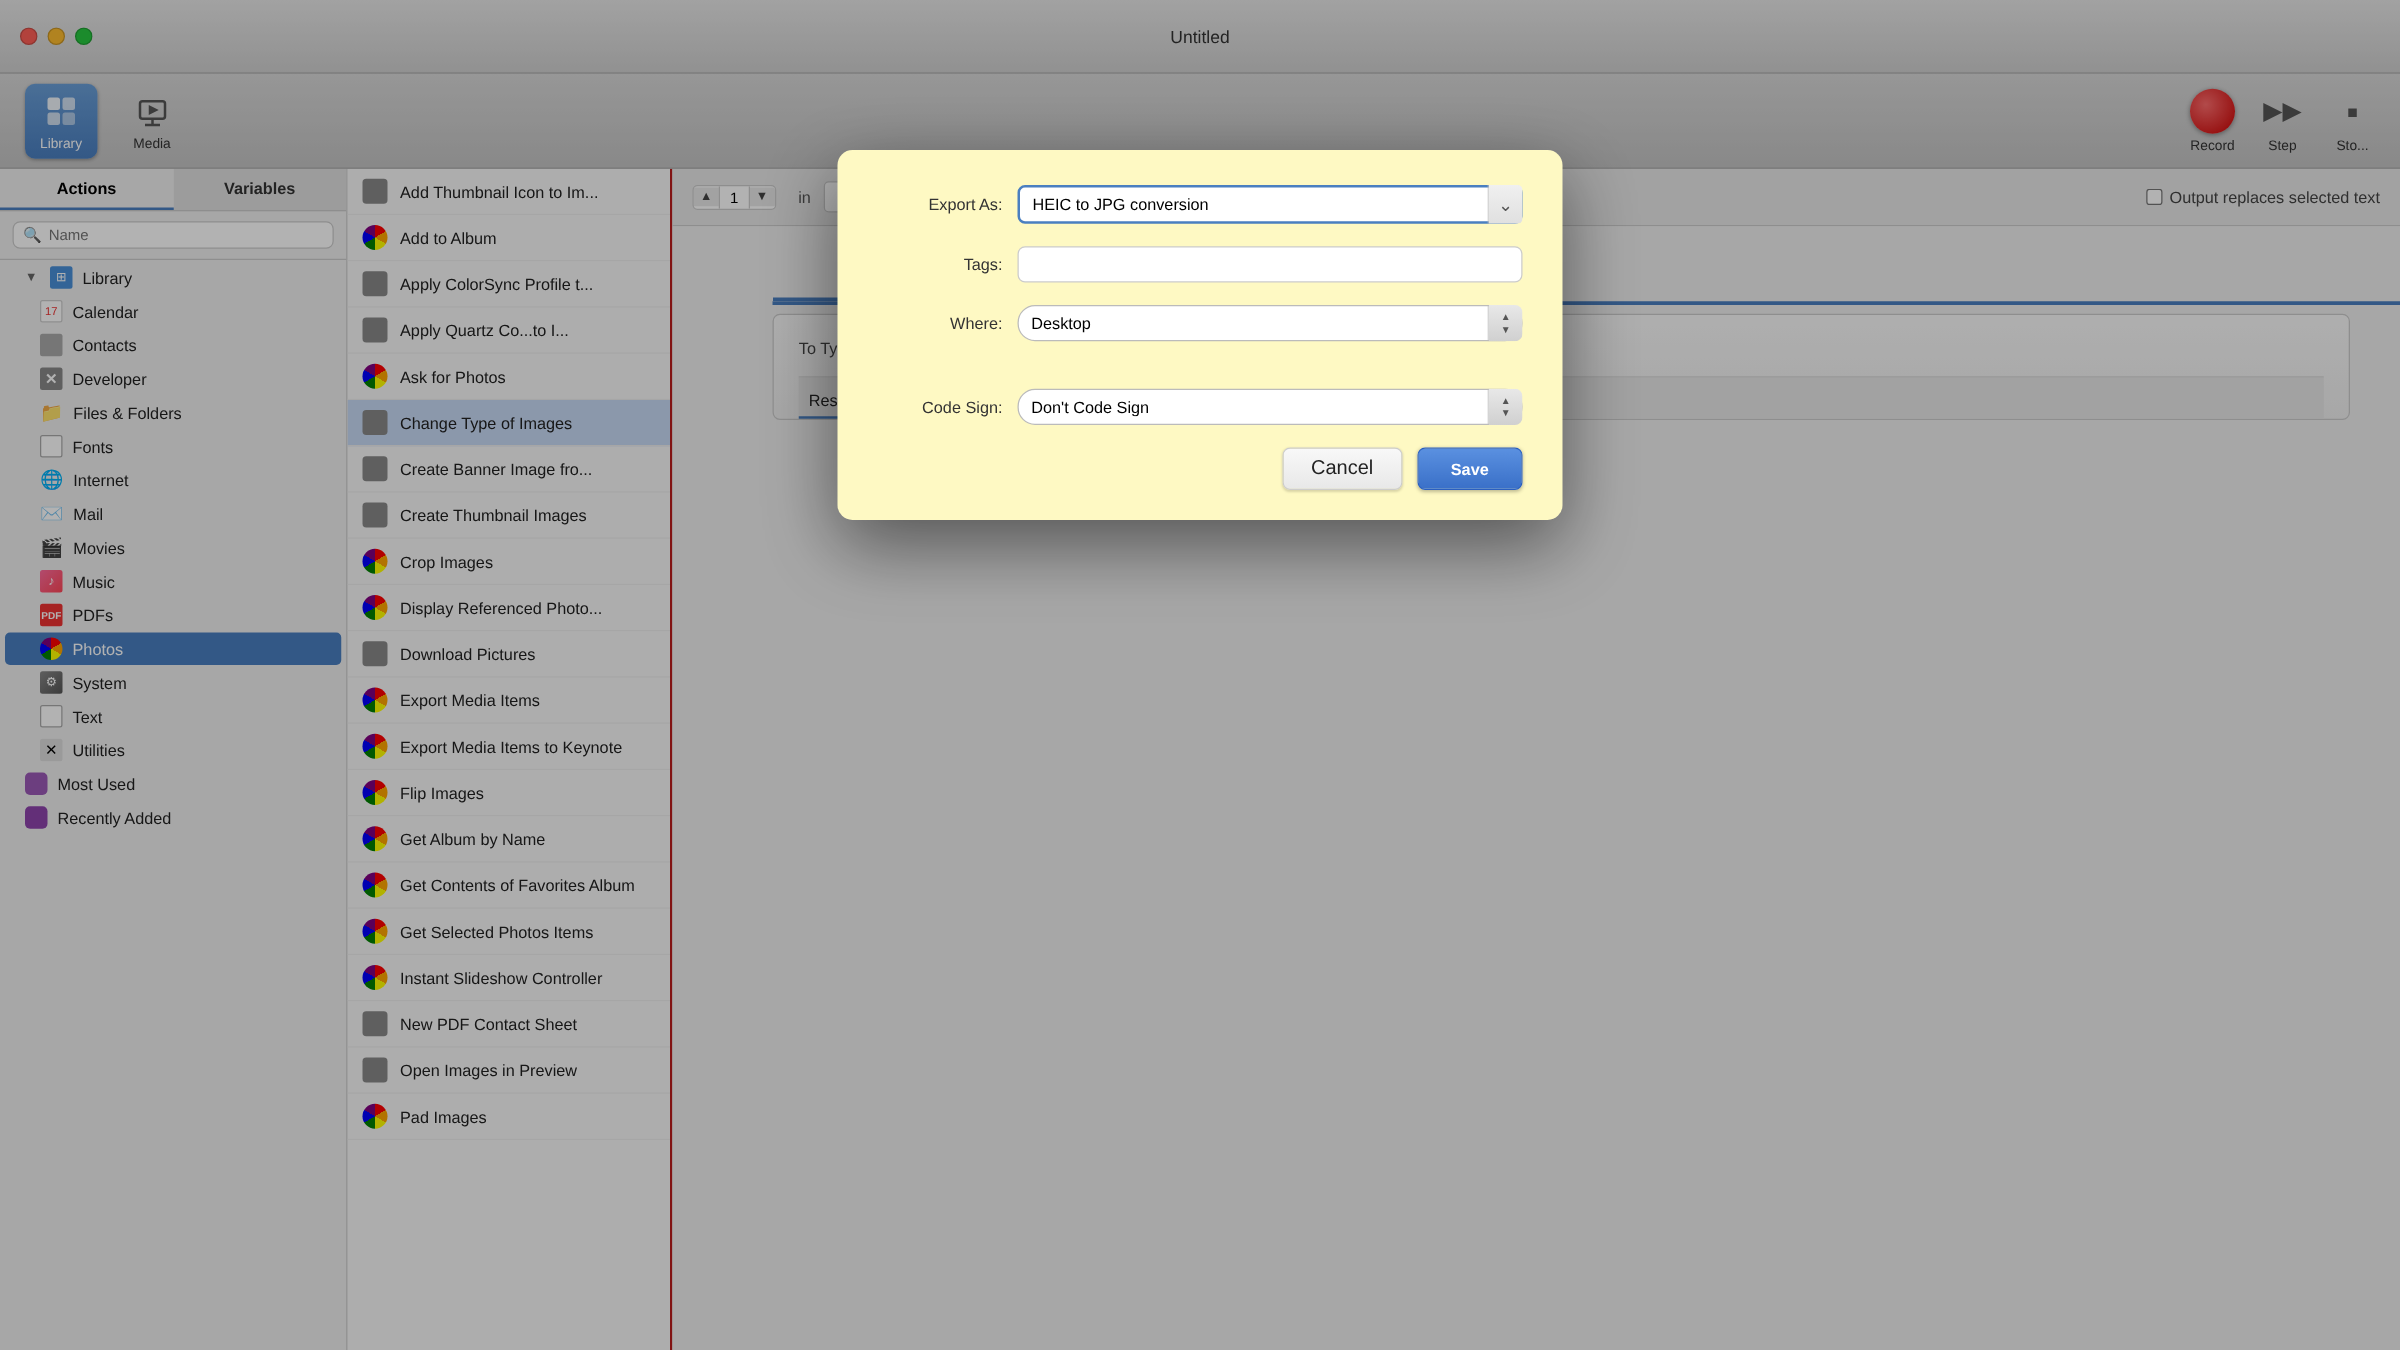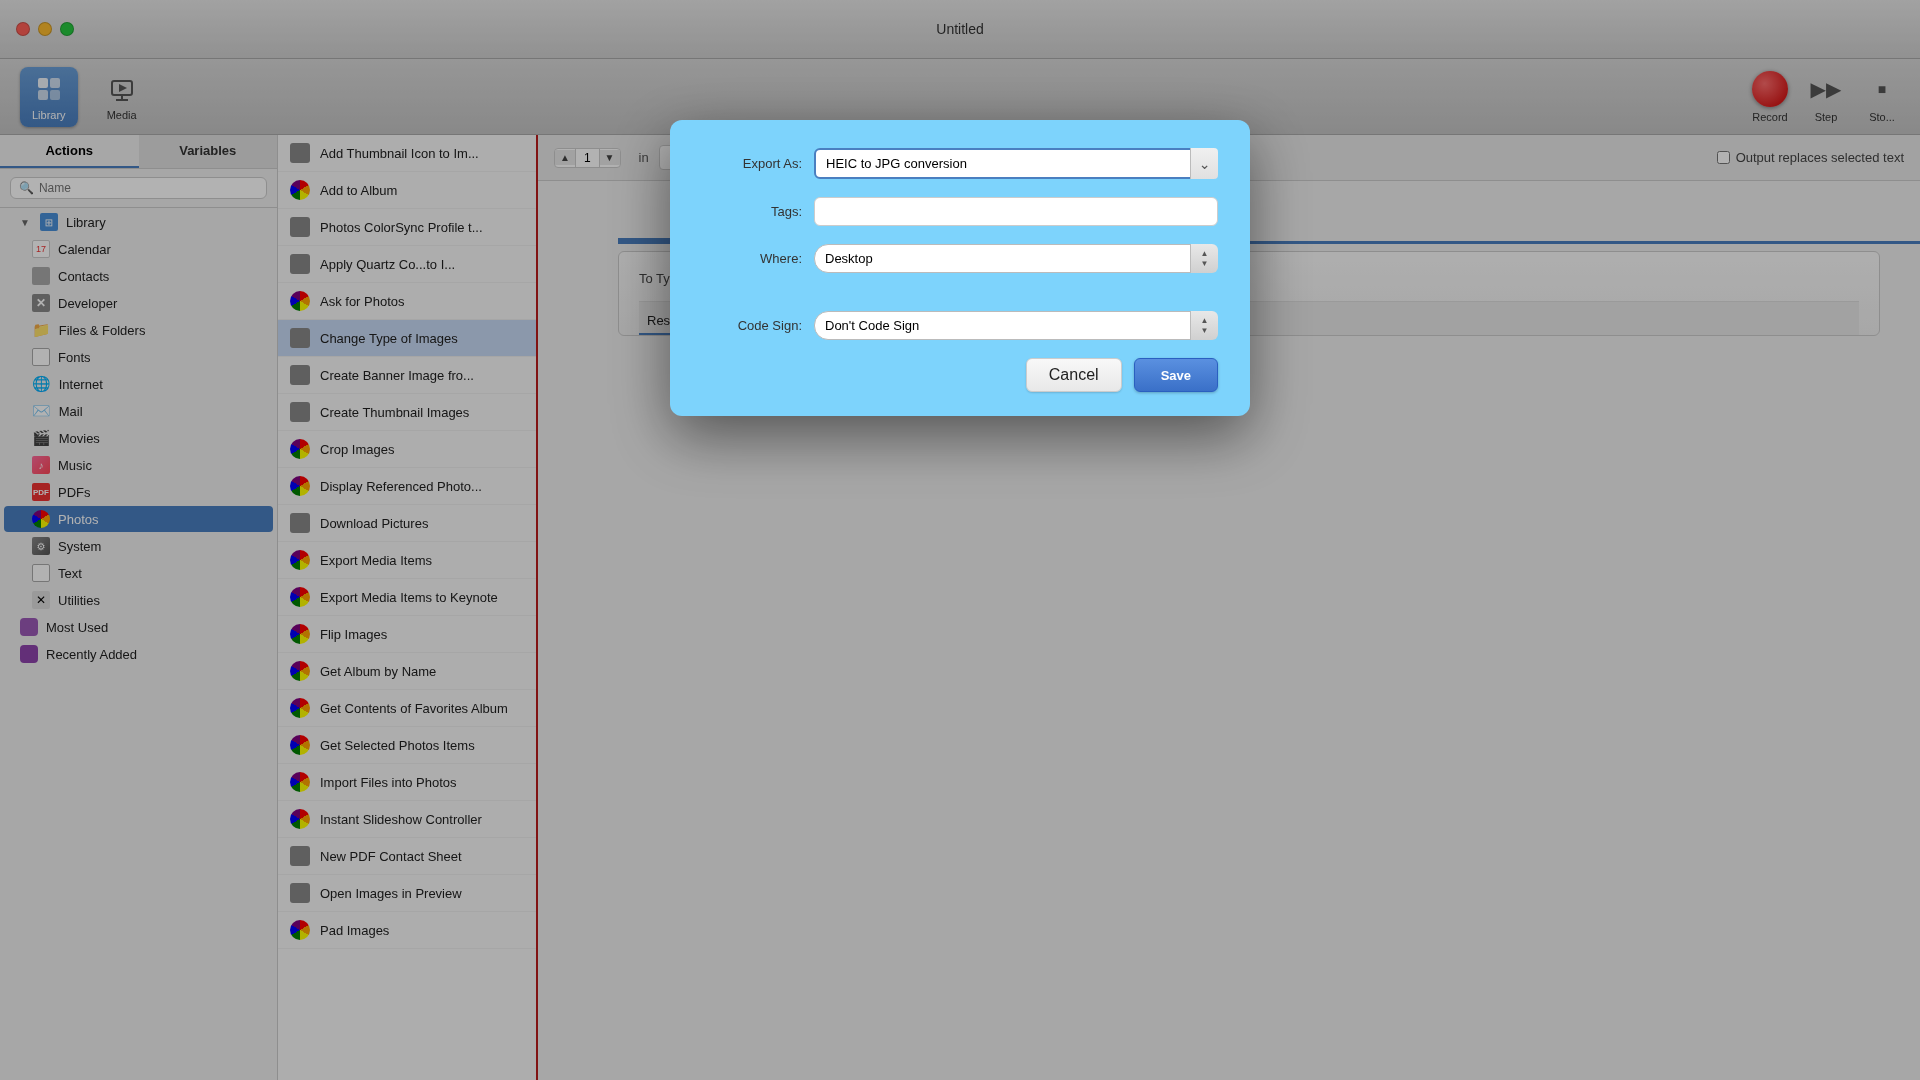--- a/index.html
+++ b/index.html
@@ -340,21 +340,21 @@
       position: fixed;
       top: 0; left: 0; right: 0; bottom: 0;
       background: rgba(0,0,0,0.3);
       z-index: 100;
       display: flex;
       align-items: flex-start;
       justify-content: center;
       padding-top: 120px;
     }
     .save-dialog {
-      background: #7dd3fc;
+      background: #fef9c3;
       border-radius: 12px;
       box-shadow: 0 20px 60px rgba(0,0,0,0.5);
       width: 580px;
       padding: 28px 32px 24px;
     }
     .dialog-row {
       display: flex;
       align-items: center;
       margin-bottom: 18px;
       gap: 12px;
@@ -786,21 +786,21 @@
     <div class="action-item">
       <div class="action-icon-gray"></div>
       <span class="action-label">Add Thumbnail Icon to Im...</span>
     </div>
     <div class="action-item">
       <div class="action-icon-colors"></div>
       <span class="action-label">Add to Album</span>
     </div>
     <div class="action-item">
       <div class="action-icon-gray"></div>
-      <span class="action-label">Photos ColorSync Profile t...</span>
+      <span class="action-label">Apply ColorSync Profile t...</span>
     </div>
     <div class="action-item">
       <div class="action-icon-gray"></div>
       <span class="action-label">Apply Quartz Co...to I...</span>
     </div>
     <div class="action-item">
       <div class="action-icon-colors"></div>
       <span class="action-label">Ask for Photos</span>
     </div>
     <div class="action-item action-active-highlight">
@@ -843,24 +843,20 @@
       <div class="action-icon-colors"></div>
       <span class="action-label">Get Album by Name</span>
     </div>
     <div class="action-item">
       <div class="action-icon-colors"></div>
       <span class="action-label">Get Contents of Favorites Album</span>
     </div>
     <div class="action-item">
       <div class="action-icon-colors"></div>
       <span class="action-label">Get Selected Photos Items</span>
-    </div>
-    <div class="action-item">
-      <div class="action-icon-colors"></div>
-      <span class="action-label">Import Files into Photos</span>
     </div>
     <div class="action-item">
       <div class="action-icon-colors"></div>
       <span class="action-label">Instant Slideshow Controller</span>
     </div>
     <div class="action-item">
       <div class="action-icon-gray"></div>
       <span class="action-label">New PDF Contact Sheet</span>
     </div>
     <div class="action-item">

